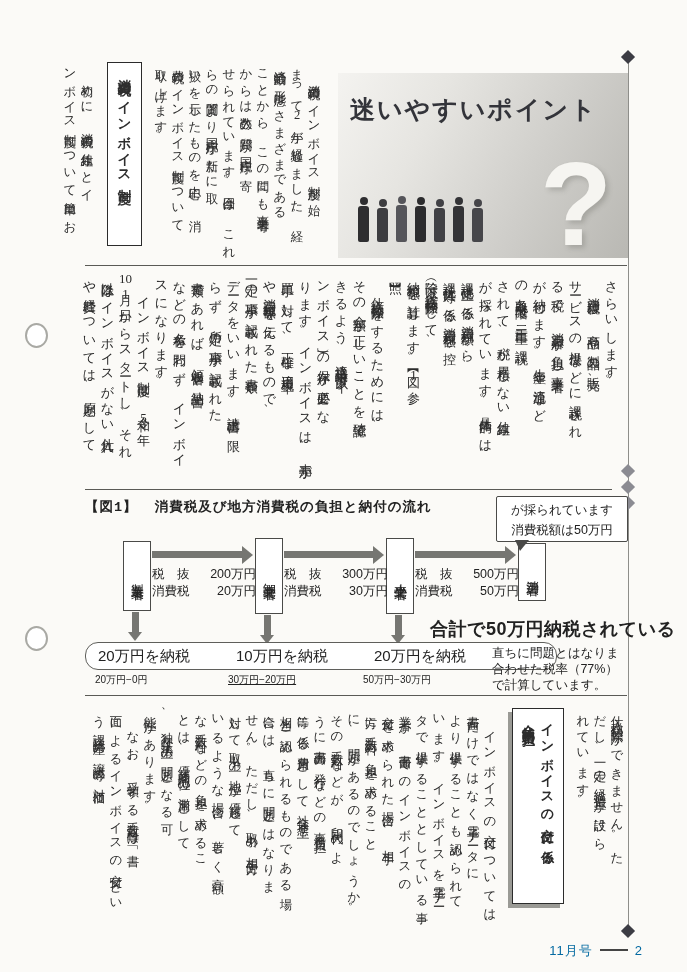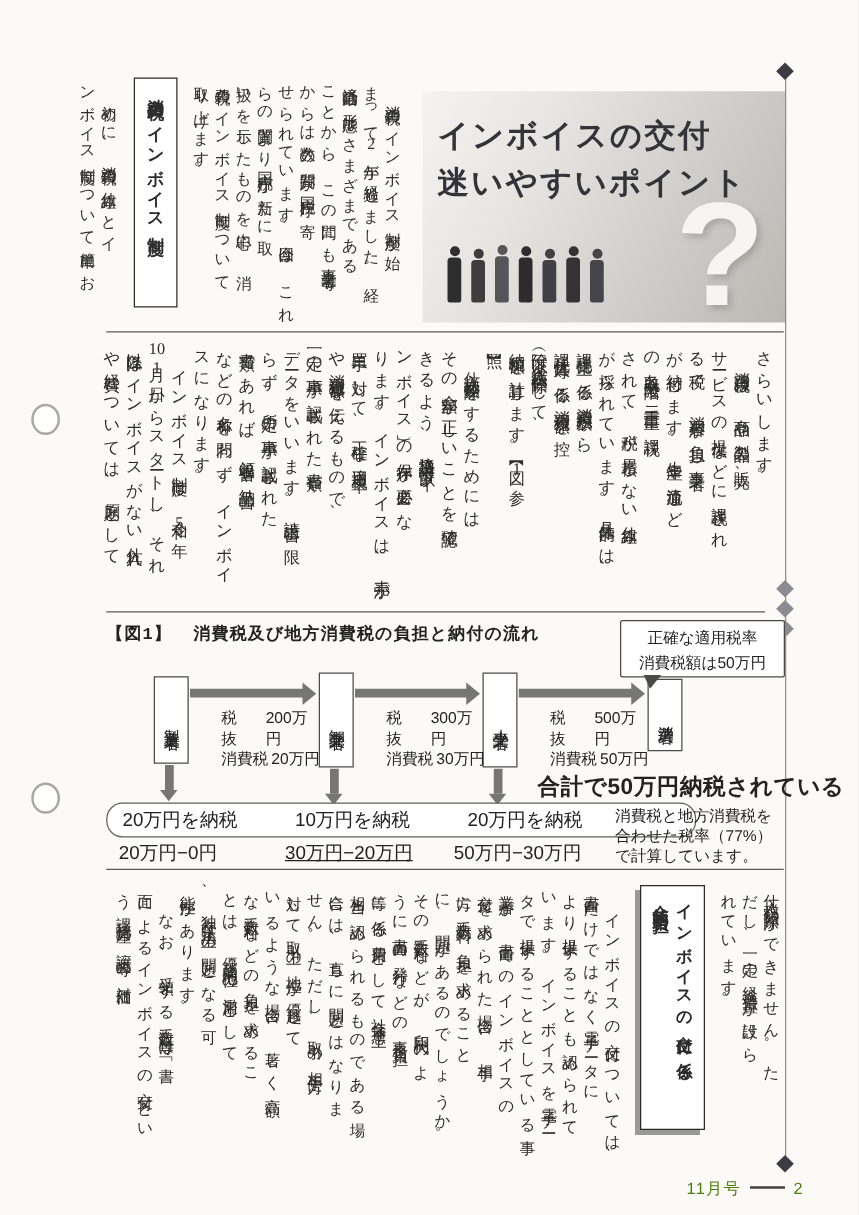--- a/index.html
+++ b/index.html
@@ -8,21 +8,21 @@
     background:#fbfaf7;overflow:hidden;
     font-family:"Liberation Serif",serif;color:#2b2b2b;
   }
   
   .punch-hole{position:absolute;width:19px;height:21px;border:2px solid #a9a9a4;border-radius:50%;background:#fff;}
   .right-rule{position:absolute;left:628px;top:58px;width:1px;height:875px;background:#8e8e8a;}
   .diamond{position:absolute;width:10px;height:10px;transform:rotate(45deg);}
   .diamond.dark{background:#3c3c44;}
   .diamond.gray{background:#8b8b92;}
   .hrule{position:absolute;height:1px;background:#5a5a56;}
-  .footer{position:absolute;top:942px;right:44px;font-size:13px;color:#4d7c0f;
+  .footer{position:absolute;top:942px;right:44px;font-size:13px;color:#0369a1;
     font-family:"Liberation Sans",sans-serif;letter-spacing:1px;}
   .fdash{display:inline-block;width:28px;height:1.5px;background:#444;vertical-align:middle;margin:0 7px 3px 7px;}
   
   .vcols{position:absolute;writing-mode:vertical-rl;text-orientation:mixed;}
   .vcols .vline{display:block;}
   .tcy{text-combine-upright:all;}
   .intro-cols{top:60px;right:365px;height:204px;font-size:12.5px;line-height:17px;letter-spacing:1.8px;color:#2e2e2e;}
   .overview-cols{top:272px;right:67px;height:218px;font-size:13px;line-height:18px;letter-spacing:2px;}
   .money-cols{top:706px;right:62px;height:248px;font-size:12.5px;line-height:17px;letter-spacing:3px;}
   .vheadbox{display:block;border:1.5px solid #2b2b2b;background:#fff;font-weight:700;letter-spacing:2px;}
@@ -54,30 +54,30 @@
   .actor-box{position:absolute;width:26px;border:1.5px solid #4a4a48;background:#fff;
     display:flex;align-items:center;justify-content:center;
     writing-mode:vertical-rl;text-orientation:upright;font-size:13px;letter-spacing:1.5px;}
   .harrow{position:absolute;top:551px;height:7px;background:#767672;}
   .harrow::after{content:'';position:absolute;right:-10px;top:-5.5px;width:0;height:0;
     border-top:9px solid transparent;border-bottom:9px solid transparent;border-left:11px solid #767672;}
   .varrow{position:absolute;width:7px;height:20px;background:#767672;}
   .varrow::after{content:'';position:absolute;bottom:-9px;left:-4px;width:0;height:0;
     border-left:7.5px solid transparent;border-right:7.5px solid transparent;border-top:9px solid #767672;}
   .flow-label{position:absolute;top:566px;width:104px;font-size:12.5px;line-height:16.5px;}
-  .flow-row{display:flex;justify-content:space-between;margin-left:25px;}
+  .flow-row{display:flex;justify-content:space-between;}
   .callout{position:absolute;left:496px;top:496px;width:132px;height:46px;border:1.5px solid #4a4a48;
     background:#fff;border-radius:2px;font-size:12.5px;line-height:20px;text-align:center;padding-top:3px;box-sizing:border-box;}
   .callout-tail{position:absolute;bottom:-10px;left:18px;width:0;height:0;
     border-left:5px solid transparent;border-right:9px solid transparent;border-top:11px solid #4a4a48;}
   .total-label{position:absolute;left:430px;top:617px;font-size:18px;font-weight:600;letter-spacing:.5px;}
   .pay-box{position:absolute;left:85px;top:642px;width:470px;height:26px;border:1.5px solid #5f5f5b;
     border-radius:13px;background:#fff;}
   .pay-item{position:absolute;top:4px;font-size:15px;}
-  .calc-item{position:absolute;top:673px;font-size:15px;}
+  .calc-item{position:absolute;top:673px;font-size:10px;}
   .fig-note{position:absolute;left:492px;top:645px;width:148px;font-size:12.5px;line-height:16px;}
 </style>
 </head>
 <body>
 
 <div class="page">
 
   <div class="punch-hole" style="left:25px;top:323px;"></div>
   <div class="punch-hole" style="left:25px;top:626px;"></div>
   <div class="right-rule"></div>
@@ -90,21 +90,20 @@
   <div class="vcols intro-cols">
     <div style="display:contents;"><div class="vline">　消費税のインボイス制度が始</div><div class="vline">まって<span class="tcy">2</span>年が経過しました。経</div><div class="vline">済活動の形態はさまざまである</div><div class="vline">ことから、この間にも事業者等</div><div class="vline">からは数々の質問が国税庁に寄</div><div class="vline">せられています。今回は、これ</div><div class="vline">らの質問より国税庁が新たに取</div><div class="vline">扱いを示したものを中心に、消</div><div class="vline">費税のインボイス制度について</div><div class="vline">取り上げます。</div></div>
     <div class="vheadbox intro-headbox">
       <span>消費税のインボイス制度</span>
     </div>
     <div style="display:contents;"><div class="vline">　初めに、消費税の仕組みとイ</div><div class="vline">ンボイス制度について簡単にお</div></div>
   </div>
 
   <div class="title-image">
     <div class="title-text">
-      <div>インボイスの交付</div>
       <div>迷いやすいポイント</div>
     </div>
     <div class="people">
       <div class="person"></div>
       <div class="person"></div>
       <div class="person"></div>
       <div class="person"></div>
       <div class="person"></div>
       <div class="person"></div>
       <div class="person"></div>
@@ -187,21 +186,21 @@
           <span>税　抜</span>
           <span>500万円</span>
         </div>
       <div class="flow-row">
           <span>消費税</span>
           <span>50万円</span>
         </div>
     </div>
 
     <div class="callout">
-      <div>正確な適用税率</div>
+      <div>が採られています</div>
       <div>消費税額は50万円</div>
       <div class="callout-tail"></div>
     </div>
 
     <div class="varrow" style="left:132px;top:612px;"></div>
     <div class="varrow" style="left:264px;top:615px;"></div>
     <div class="varrow" style="left:395px;top:615px;"></div>
 
     <div class="total-label">合計で50万円納税されている</div>
 
@@ -209,21 +208,21 @@
       <span class="pay-item" style="left:12px;">20万円を納税</span>
       <span class="pay-item" style="left:150px;">10万円を納税</span>
       <span class="pay-item" style="left:288px;">20万円を納税</span>
     </div>
 
     <span class="calc-item" style="left:95px;">20万円−0円</span>
     <span class="calc-item" style="left:228px;text-decoration:underline;">30万円−20万円</span>
     <span class="calc-item" style="left:363px;">50万円−30万円</span>
 
     <div class="fig-note">
-      <div>消費税と地方消費税を</div>
+      <div>直ちに問題とはなりま</div>
       <div>合わせた税率（77%）</div>
       <div>で計算しています。</div>
     </div>
   </div>
 
   <div class="hrule" style="left:85px;top:695px;width:542px;"></div>
 
   <div class="vcols money-cols">
     <div style="display:contents;"><div class="vline">仕入税額控除ができません。た</div><div class="vline">だし、一定の経過措置が設けら</div><div class="vline">れています。</div></div>
     <div class="vheadbox money-headbox">

